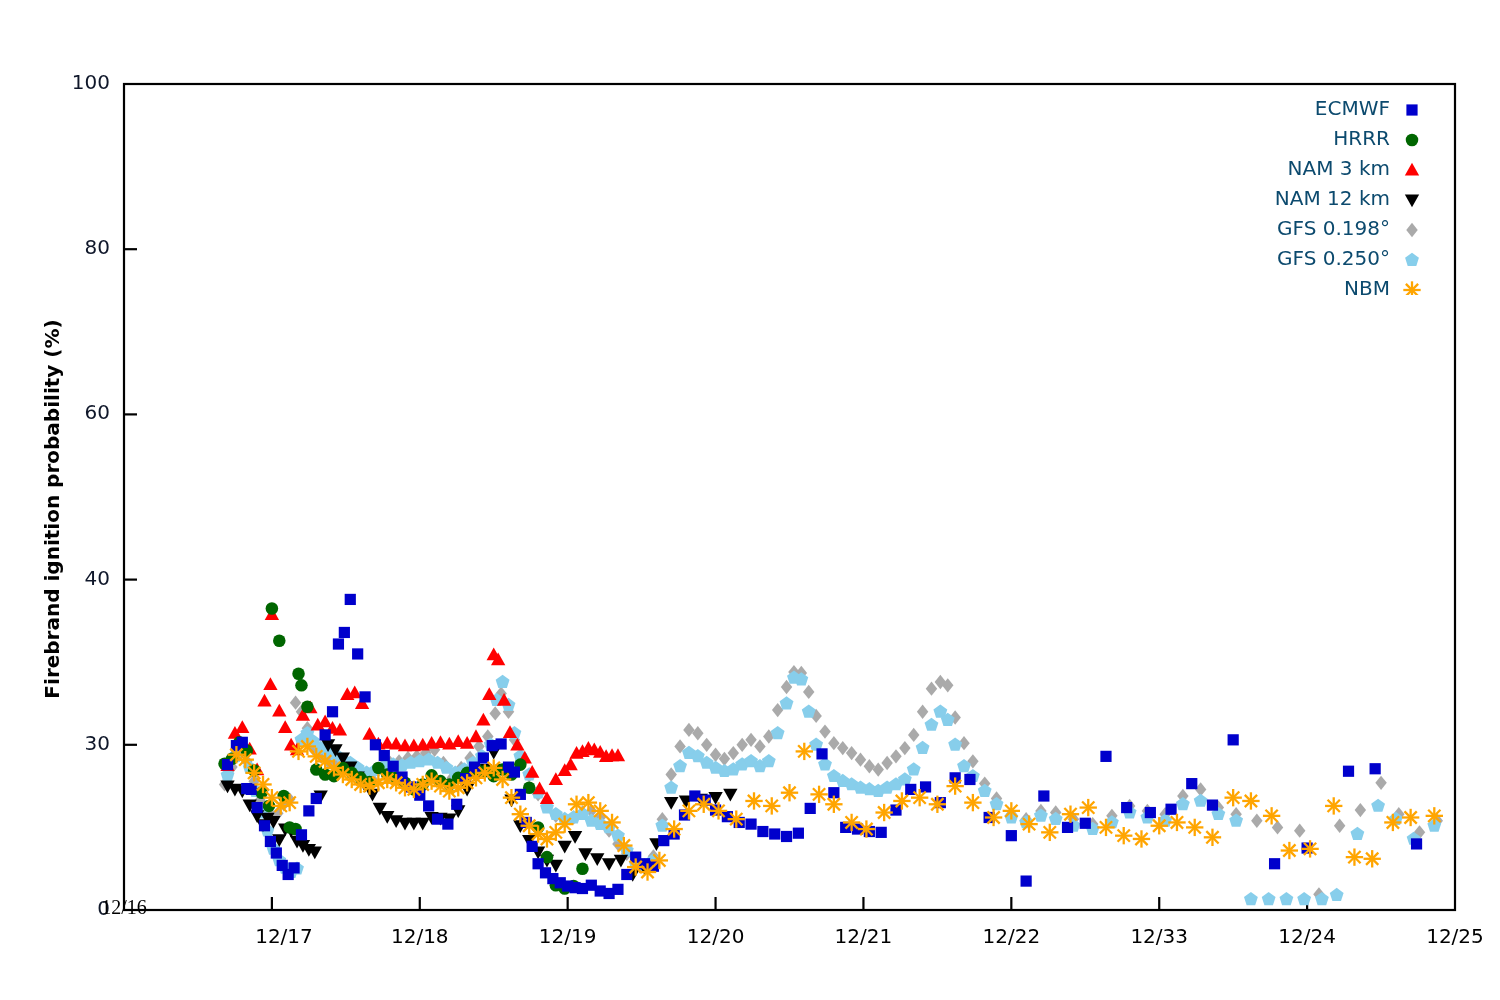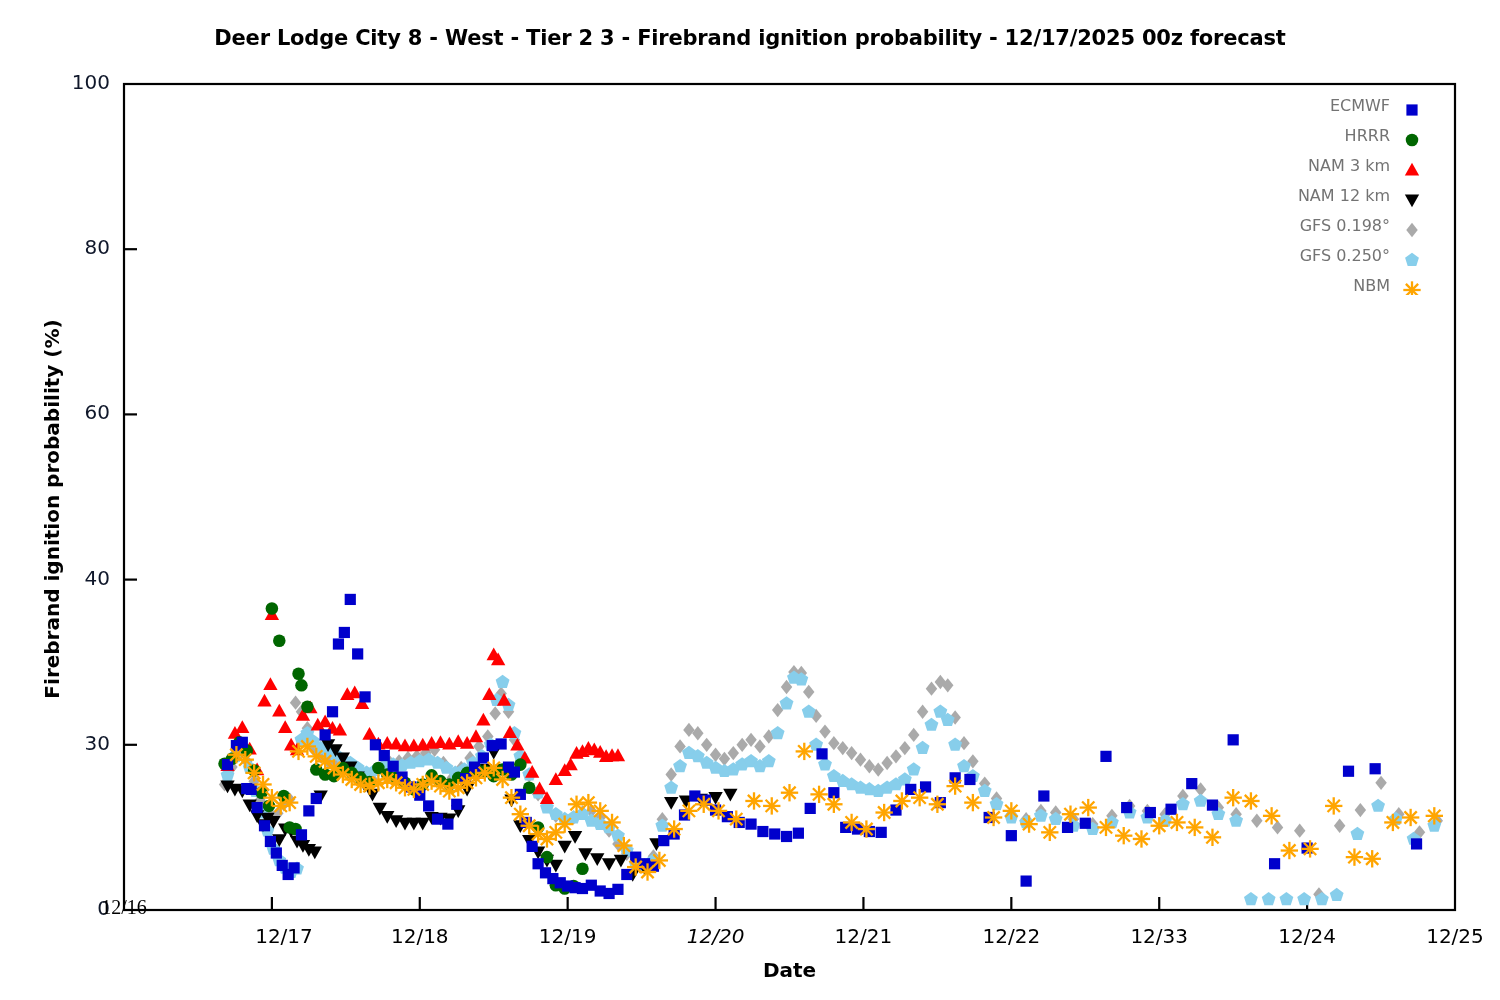--- a/index.html
+++ b/index.html
@@ -63,41 +63,39 @@
   .tick-label-x {
     position: absolute;
     text-align: center;
     font-size: 20px;
     color: #000000;
     width: 120px;
   }
   .legend-label {
     position: absolute;
     text-align: right;
-    font-size: 16px;
-    color: #737373;
+    font-size: 20px;
+    color: #0c4a6e;
     width: 200px;
     right: 0;
   }
   #legend {
     position: absolute;
     left: 1165px; top: 95px;
     width: 290px; height: 200px;
   }
 </style>
 </head>
 <body>
 
 <div id="figure">
 
-  <div id="chart-title">Deer Lodge City 8 - West - Tier 2 3 - Firebrand ignition probability - 12/17/2025 00z forecast</div>
 
   <div id="ylabel">Firebrand ignition probability (%)</div>
 
-  <div id="xlabel">Date</div>
 
   <svg id="plot-svg" width="1500" height="1000">
       <rect x="124" y="84" width="1331" height="826" fill="none" stroke="#000000" stroke-width="2.2"></rect>
       <line x1="124" y1="744.8" x2="137" y2="744.8" stroke="#000000" stroke-width="2.2"></line>
       <line x1="124" y1="579.5999999999999" x2="137" y2="579.5999999999999" stroke="#000000" stroke-width="2.2"></line>
       <line x1="124" y1="414.40000000000003" x2="137" y2="414.40000000000003" stroke="#000000" stroke-width="2.2"></line>
       <line x1="124" y1="249.19999999999993" x2="137" y2="249.19999999999993" stroke="#000000" stroke-width="2.2"></line>
       <line x1="271.8888888888889" y1="910" x2="271.8888888888889" y2="897" stroke="#000000" stroke-width="2.2"></line>
       <line x1="419.77777777777777" y1="910" x2="419.77777777777777" y2="897" stroke="#000000" stroke-width="2.2"></line>
       <line x1="567.6666666666666" y1="910" x2="567.6666666666666" y2="897" stroke="#000000" stroke-width="2.2"></line>
@@ -1160,21 +1158,21 @@
       <div class="tick-label-y" style="left: 10px; top: 896px;">0</div>
       <div class="tick-label-y" style="left: 10px; top: 730.8px;">30</div>
       <div class="tick-label-y" style="left: 10px; top: 565.6px;">40</div>
       <div class="tick-label-y" style="left: 10px; top: 400.4px;">60</div>
       <div class="tick-label-y" style="left: 10px; top: 235.2px;">80</div>
       <div class="tick-label-y" style="left: 10px; top: 70px;">100</div>
       <div class="tick-label-x" style="left: 64px; top: 896px; font-family: Liberation Serif, serif;">12/16</div>
       <div class="tick-label-x" style="left: 224px; top: 924px;">12/17</div>
       <div class="tick-label-x" style="left: 359.778px; top: 924px;">12/18</div>
       <div class="tick-label-x" style="left: 507.667px; top: 924px;">12/19</div>
-      <div class="tick-label-x" style="left: 655.556px; top: 924px; font-style: italic;">12/20</div>
+      <div class="tick-label-x" style="left: 655.556px; top: 924px;">12/20</div>
       <div class="tick-label-x" style="left: 803.444px; top: 924px;">12/21</div>
       <div class="tick-label-x" style="left: 951.333px; top: 924px;">12/22</div>
       <div class="tick-label-x" style="left: 1099.22px; top: 924px;">12/33</div>
       <div class="tick-label-x" style="left: 1247.11px; top: 924px;">12/24</div>
       <div class="tick-label-x" style="left: 1395px; top: 924px;">12/25</div>
     </div>
 
   <div id="legend">
       <svg width="290" height="200" style="position: absolute; left: 0px; top: 0px;">
         <rect x="241.4" y="9.4" width="11.2" height="11.2" fill="#0000CC"></rect>

